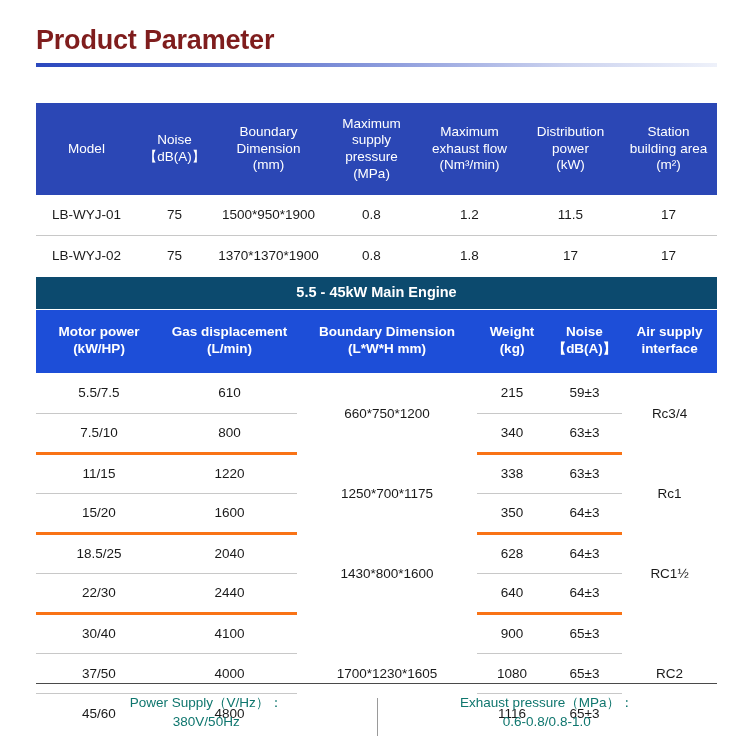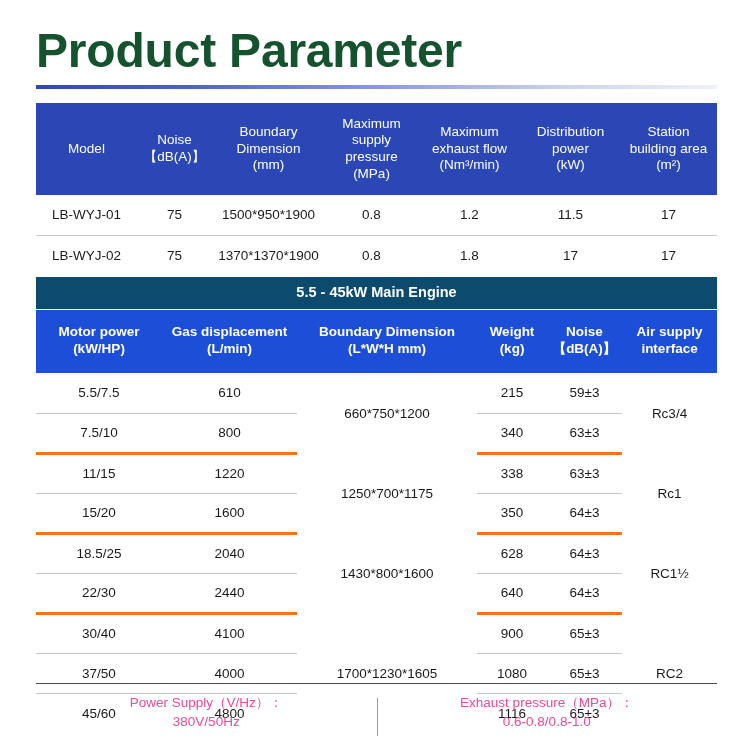--- a/index.html
+++ b/index.html
@@ -17,23 +17,23 @@
     overflow: hidden;
   }
 
   
   .title-wrap {
     position: absolute;
     left: 36px; top: 26px;
     width: 681px;
   }
   .page-title {
-    font-size: 48px;
+    font-size: 27px;
     font-weight: bold;
-    color: #14532d;
+    color: #7f1d1d;
     letter-spacing: -0.2px;
     line-height: 1.05;
     white-space: nowrap;
   }
   .title-rule {
     margin-top: 9px;
     height: 4px;
     width: 681px;
     background: linear-gradient(to right, #2B48BE 0%, #4a63c8 22%, #8e9ddd 52%, #ccd3ef 78%, #eef1fa 100%);
   }
@@ -101,21 +101,21 @@
     height: 58px;
     border-top: 1px solid #4a4a4a;
     display: flex;
     align-items: center;
   }
   .foot-col {
     flex: 1 1 0;
     text-align: center;
     font-size: 13.5px;
     line-height: 1.38;
-    color: #ec4899;
+    color: #0f766e;
     position: relative;
     padding: 0 4px;
   }
   .foot-col + .foot-col::before {
     content: "";
     position: absolute;
     left: 0; top: 4px;
     height: 38px;
     width: 1px;
     background: #9a9a9a;

